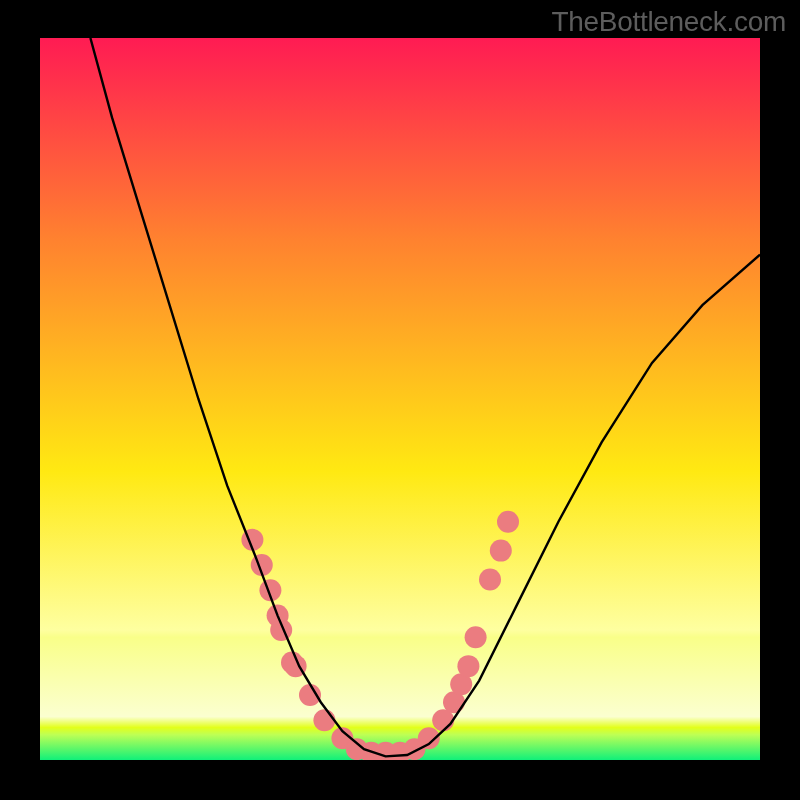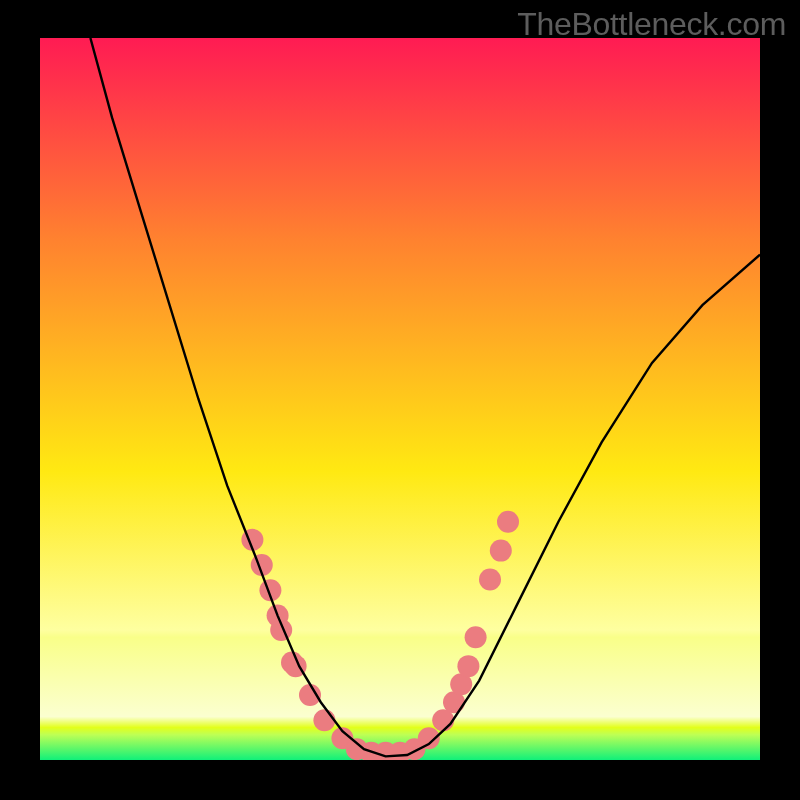--- a/index.html
+++ b/index.html
@@ -14,21 +14,21 @@
     position: relative;
     width: 800px;
     height: 800px;
     background: #000000;
   }
   .watermark {
     position: absolute;
     top: 6px;
     right: 14px;
     font-family: Arial, Helvetica, sans-serif;
-    font-size: 32px;
+    font-size: 28px;
     font-weight: 500;
     color: #5d5d5d;
     letter-spacing: -0.3px;
     z-index: 10;
   }
   .plot-area {
     position: absolute;
     left: 40px;
     top: 38px;
     width: 720px;

